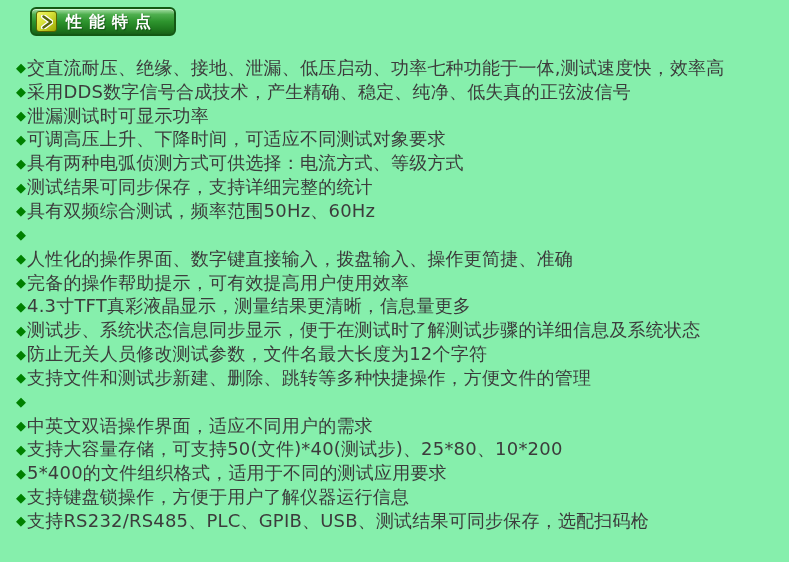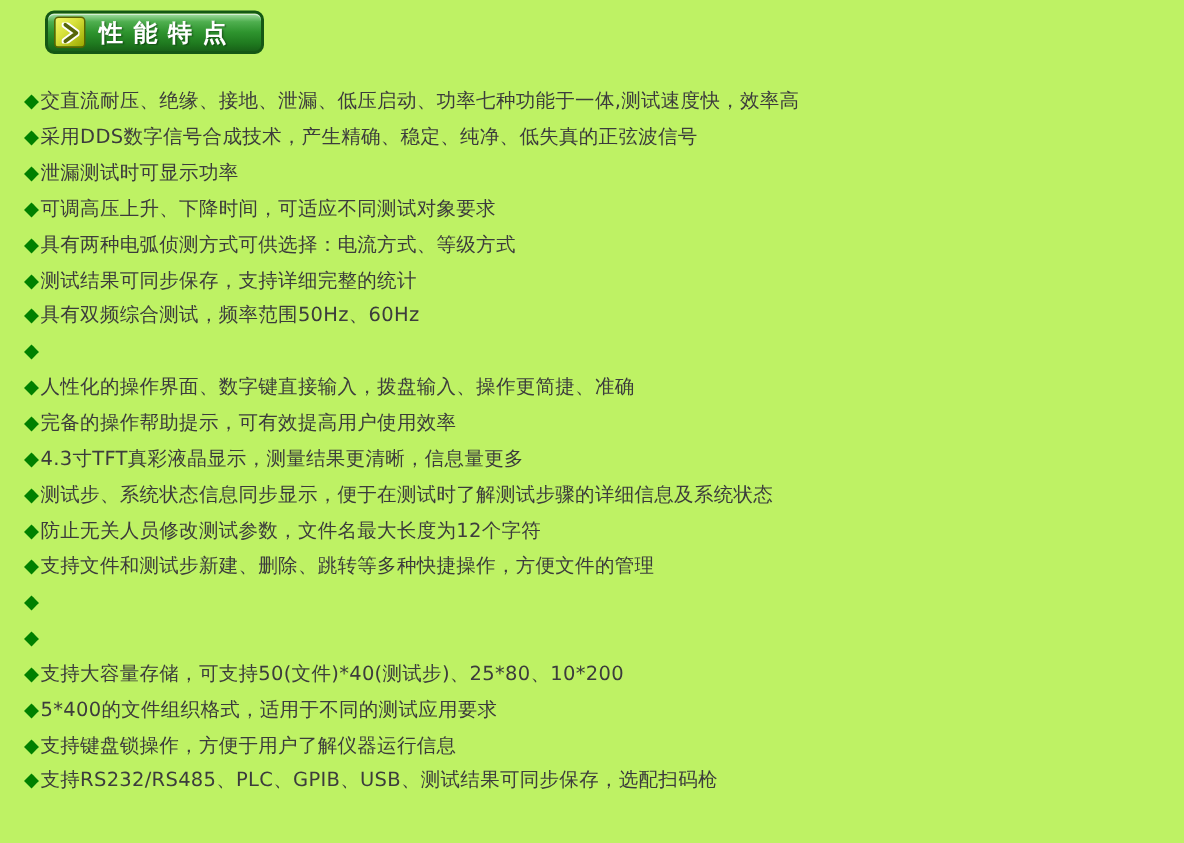--- a/index.html
+++ b/index.html
@@ -5,21 +5,21 @@
   html, body {
     margin: 0;
     padding: 0;
     background: #ffffff;
     font-family: "DejaVu Sans", sans-serif;
   }
   .page {
     position: relative;
     width: 789px;
     height: 562px;
-    background: #bef264;
+    background: #86efac;
     overflow: hidden;
   }
   
   .header-banner {
     position: absolute;
     left: 30px;
     top: 7px;
     height: 29px;
     box-sizing: border-box;
     display: inline-flex;
@@ -71,21 +71,21 @@
   }
   .bullet {
     color: var(--bullet-color, #008000);
     font-size: 13px;
     line-height: 1;
     margin-right: 1px;
     flex: 0 0 auto;
   }
   .feature-text {
     color: var(--text-color, #3c3c3c);
-    font-size: 13px;
+    font-size: 18px;
     line-height: 1;
     letter-spacing: 0.2px;
   }
 </style>
 </head>
 <body>
 
 <div class="page">
 
   <div class="header-banner">
@@ -152,20 +152,21 @@
     </li>
       <li class="feature-item">
       <span class="bullet">◆</span>
       <span class="feature-text">支持文件和测试步新建、删除、跳转等多种快捷操作，方便文件的管理</span>
     </li>
       <li class="feature-item">
       <span class="bullet">◆</span>
     </li>
       <li class="feature-item">
       <span class="bullet">◆</span>
+      <span class="feature-text">中英文双语操作界面，适应不同用户的需求</span>
     </li>
       <li class="feature-item">
       <span class="bullet">◆</span>
       <span class="feature-text">支持大容量存储，可支持50(文件)*40(测试步)、25*80、10*200</span>
     </li>
       <li class="feature-item">
       <span class="bullet">◆</span>
       <span class="feature-text">5*400的文件组织格式，适用于不同的测试应用要求</span>
     </li>
       <li class="feature-item">

